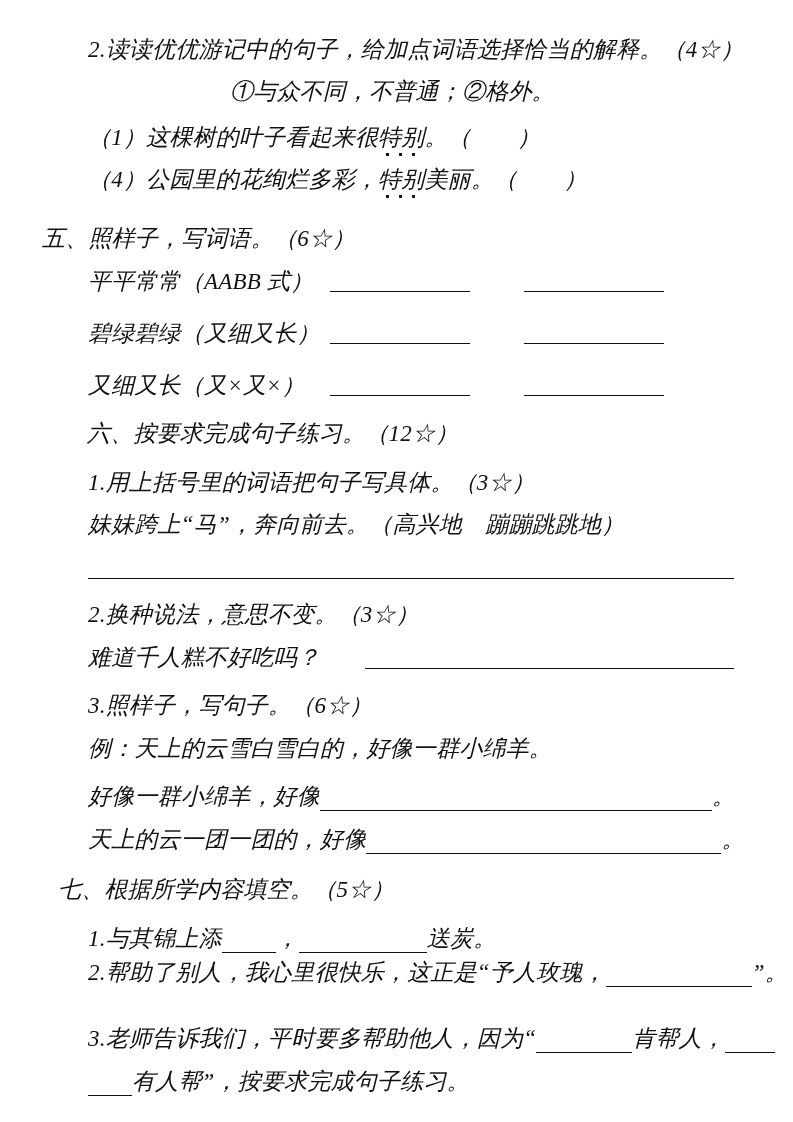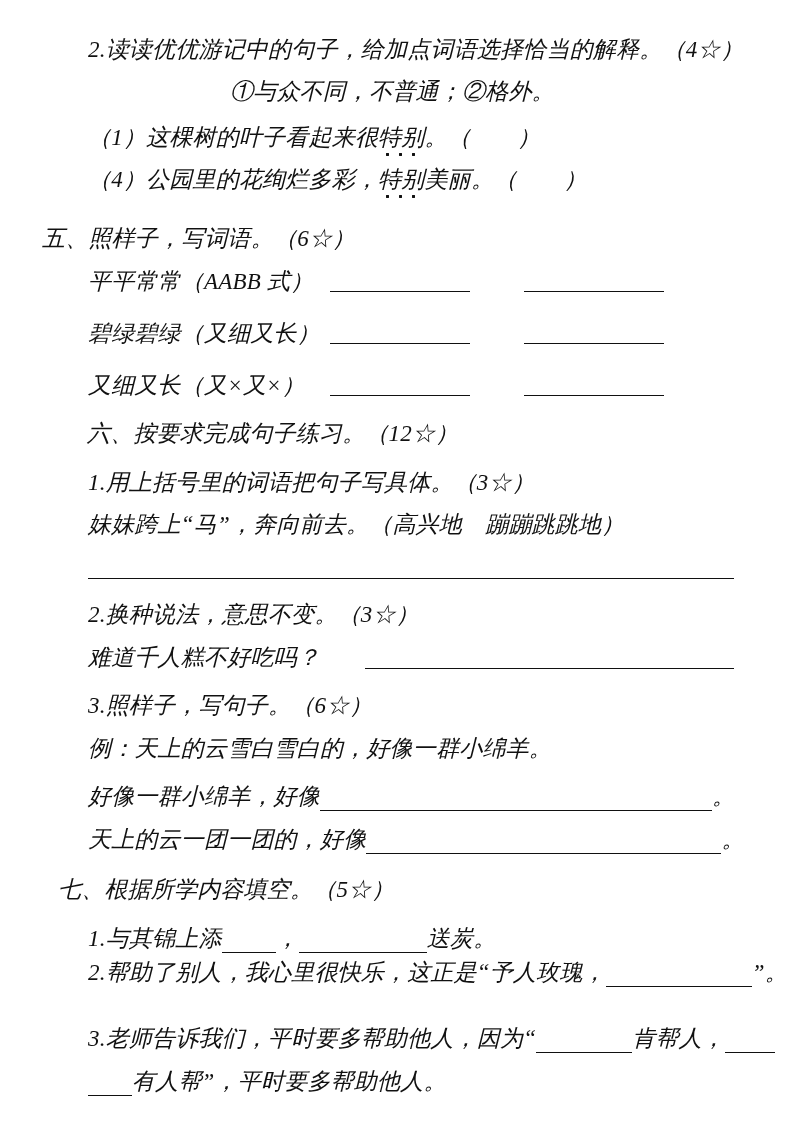--- a/index.html
+++ b/index.html
@@ -117,16 +117,16 @@
 
   <div class="blk" style="left:88px; top:959px;">
     <span>2.帮助了别人，我心里很快乐，这正是“予人玫瑰，</span><span class="inline-blank" style="width:146px;"></span><span>”。</span>
   </div>
 
   <div class="blk" style="left:88px; top:1025px;">
     <span>3.老师告诉我们，平时要多帮助他人，因为“</span><span class="inline-blank" style="width:96px;"></span><span>肯帮人，</span><span class="inline-blank" style="width:50px;"></span>
   </div>
 
   <div class="blk" style="left:88px; top:1068px;">
-    <span class="inline-blank" style="width:44px;"></span><span>有人帮”，平时要多帮助他人。</span>
+    <span class="inline-blank" style="width:44px;"></span><span>有人帮”，按要求完成句子练习。</span>
   </div>
 
 </div>
 
 </body></html>

